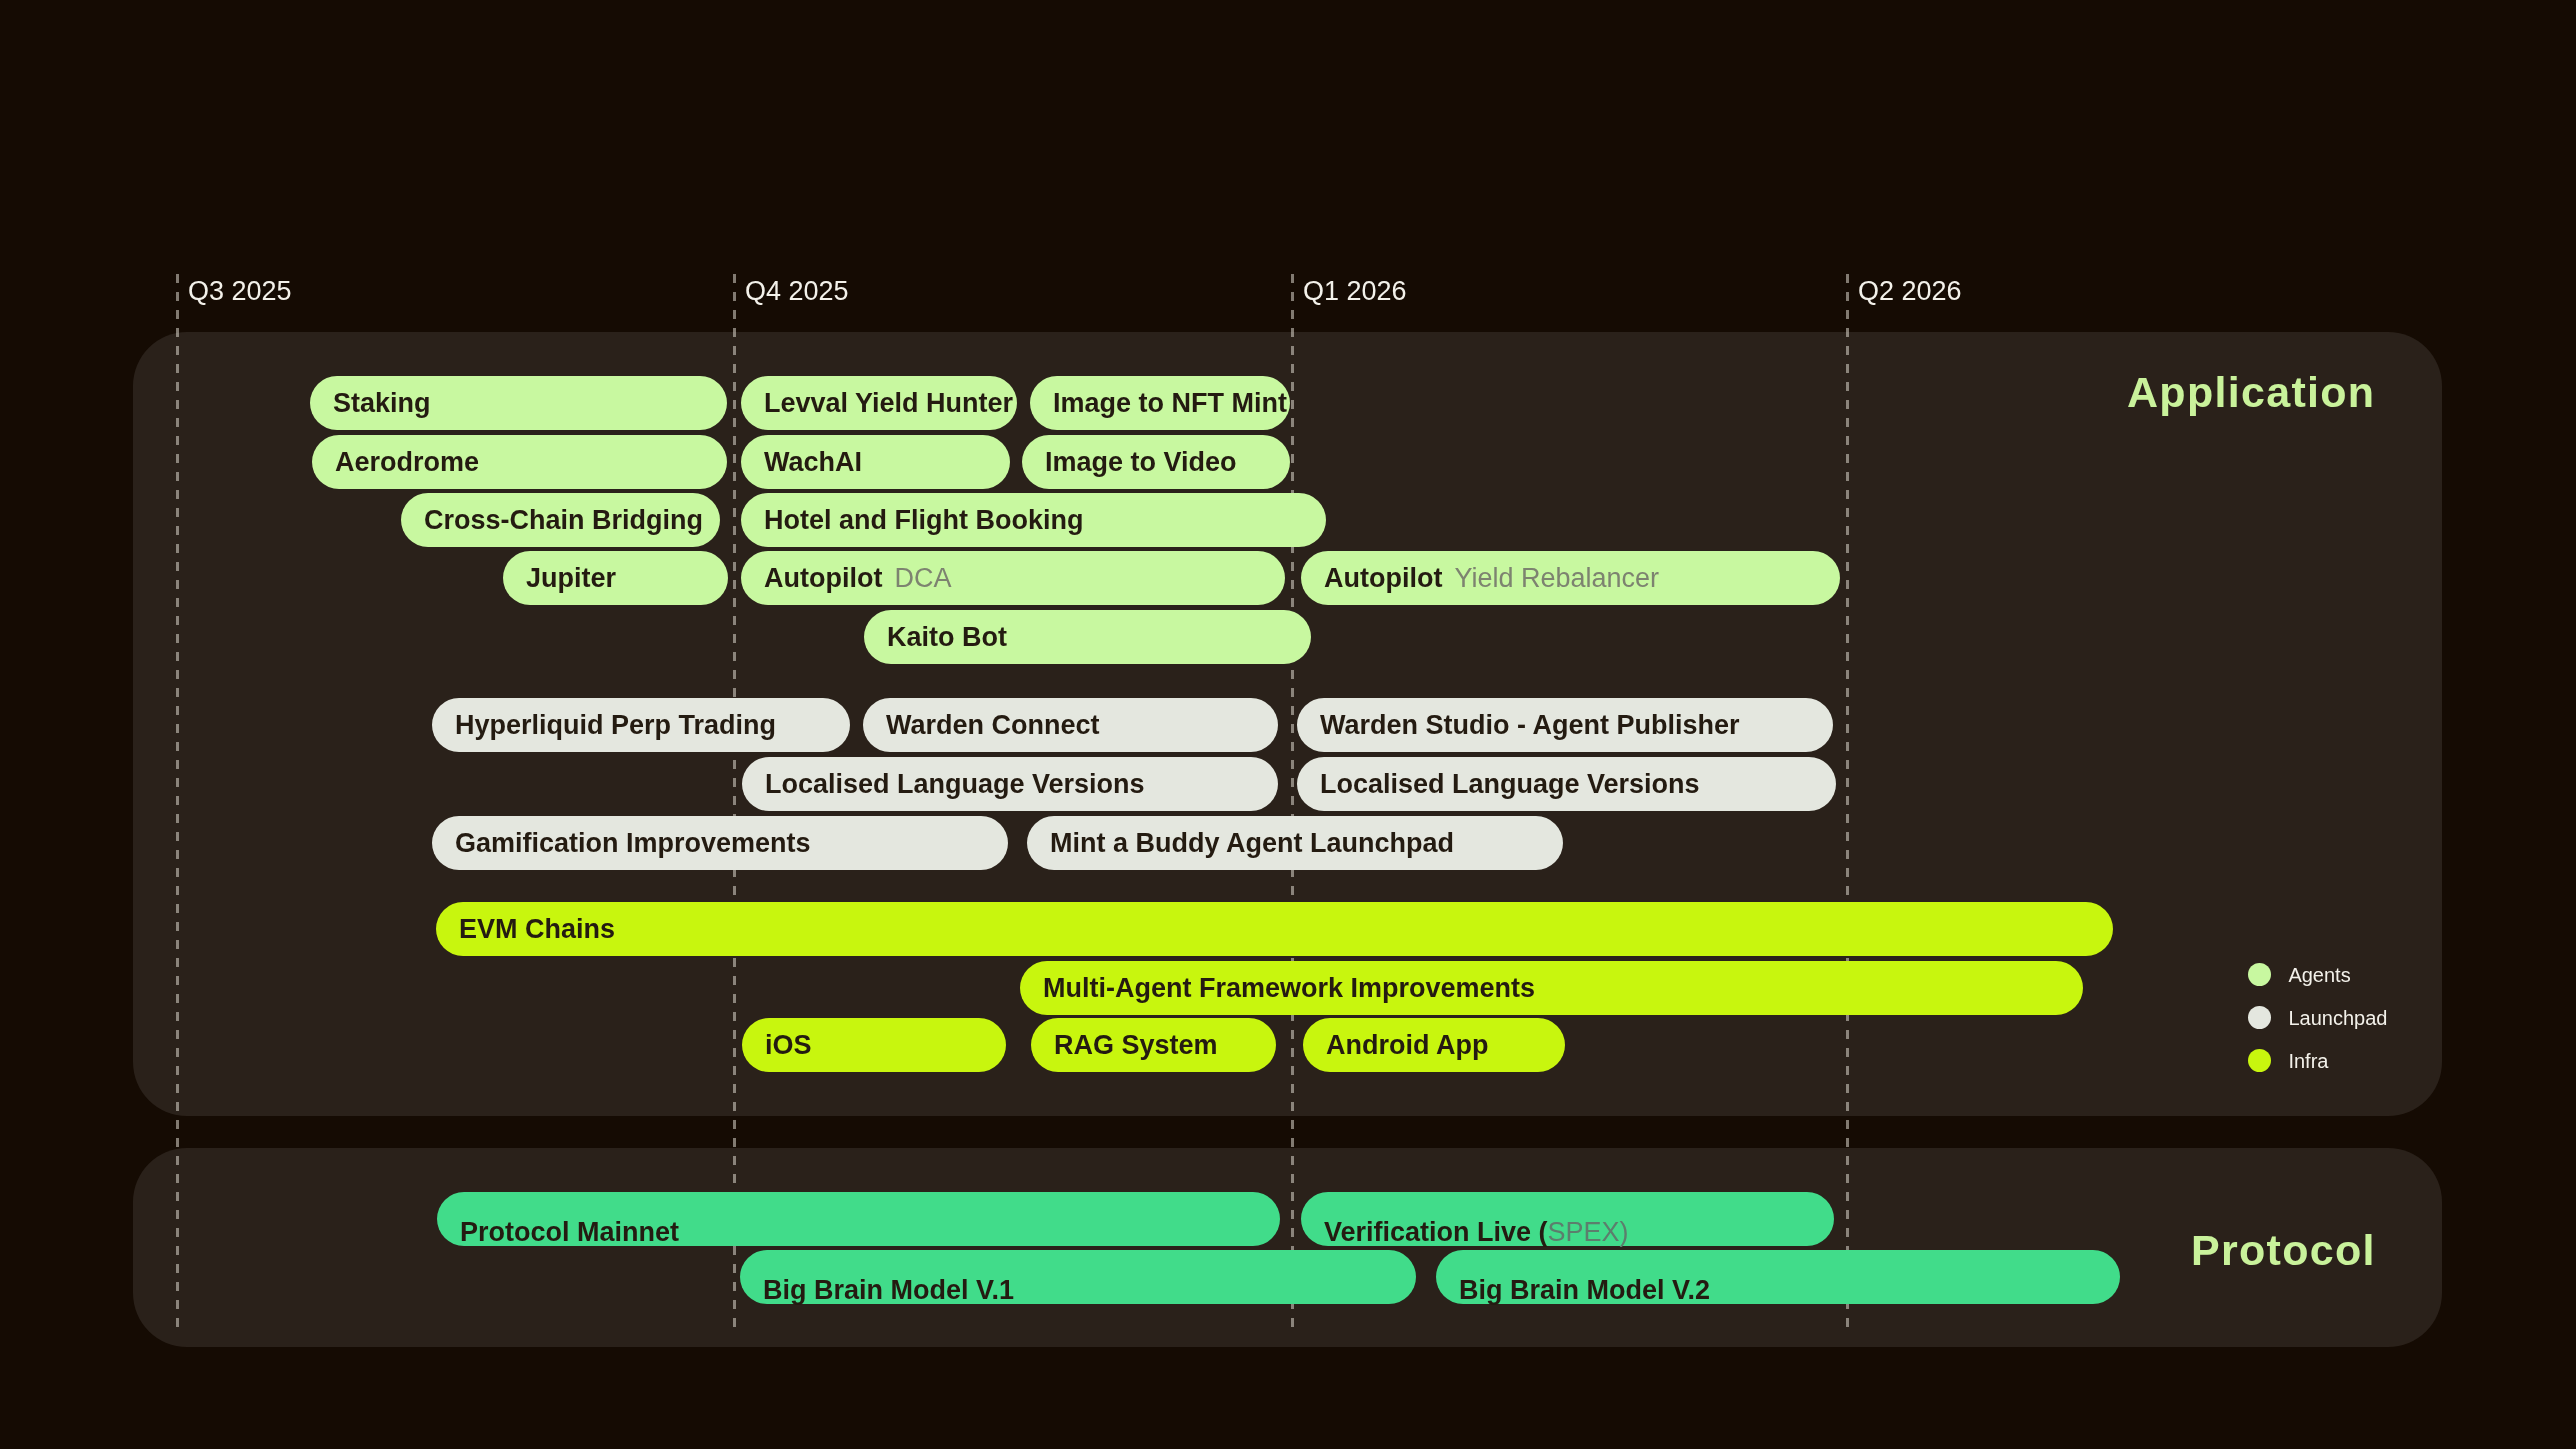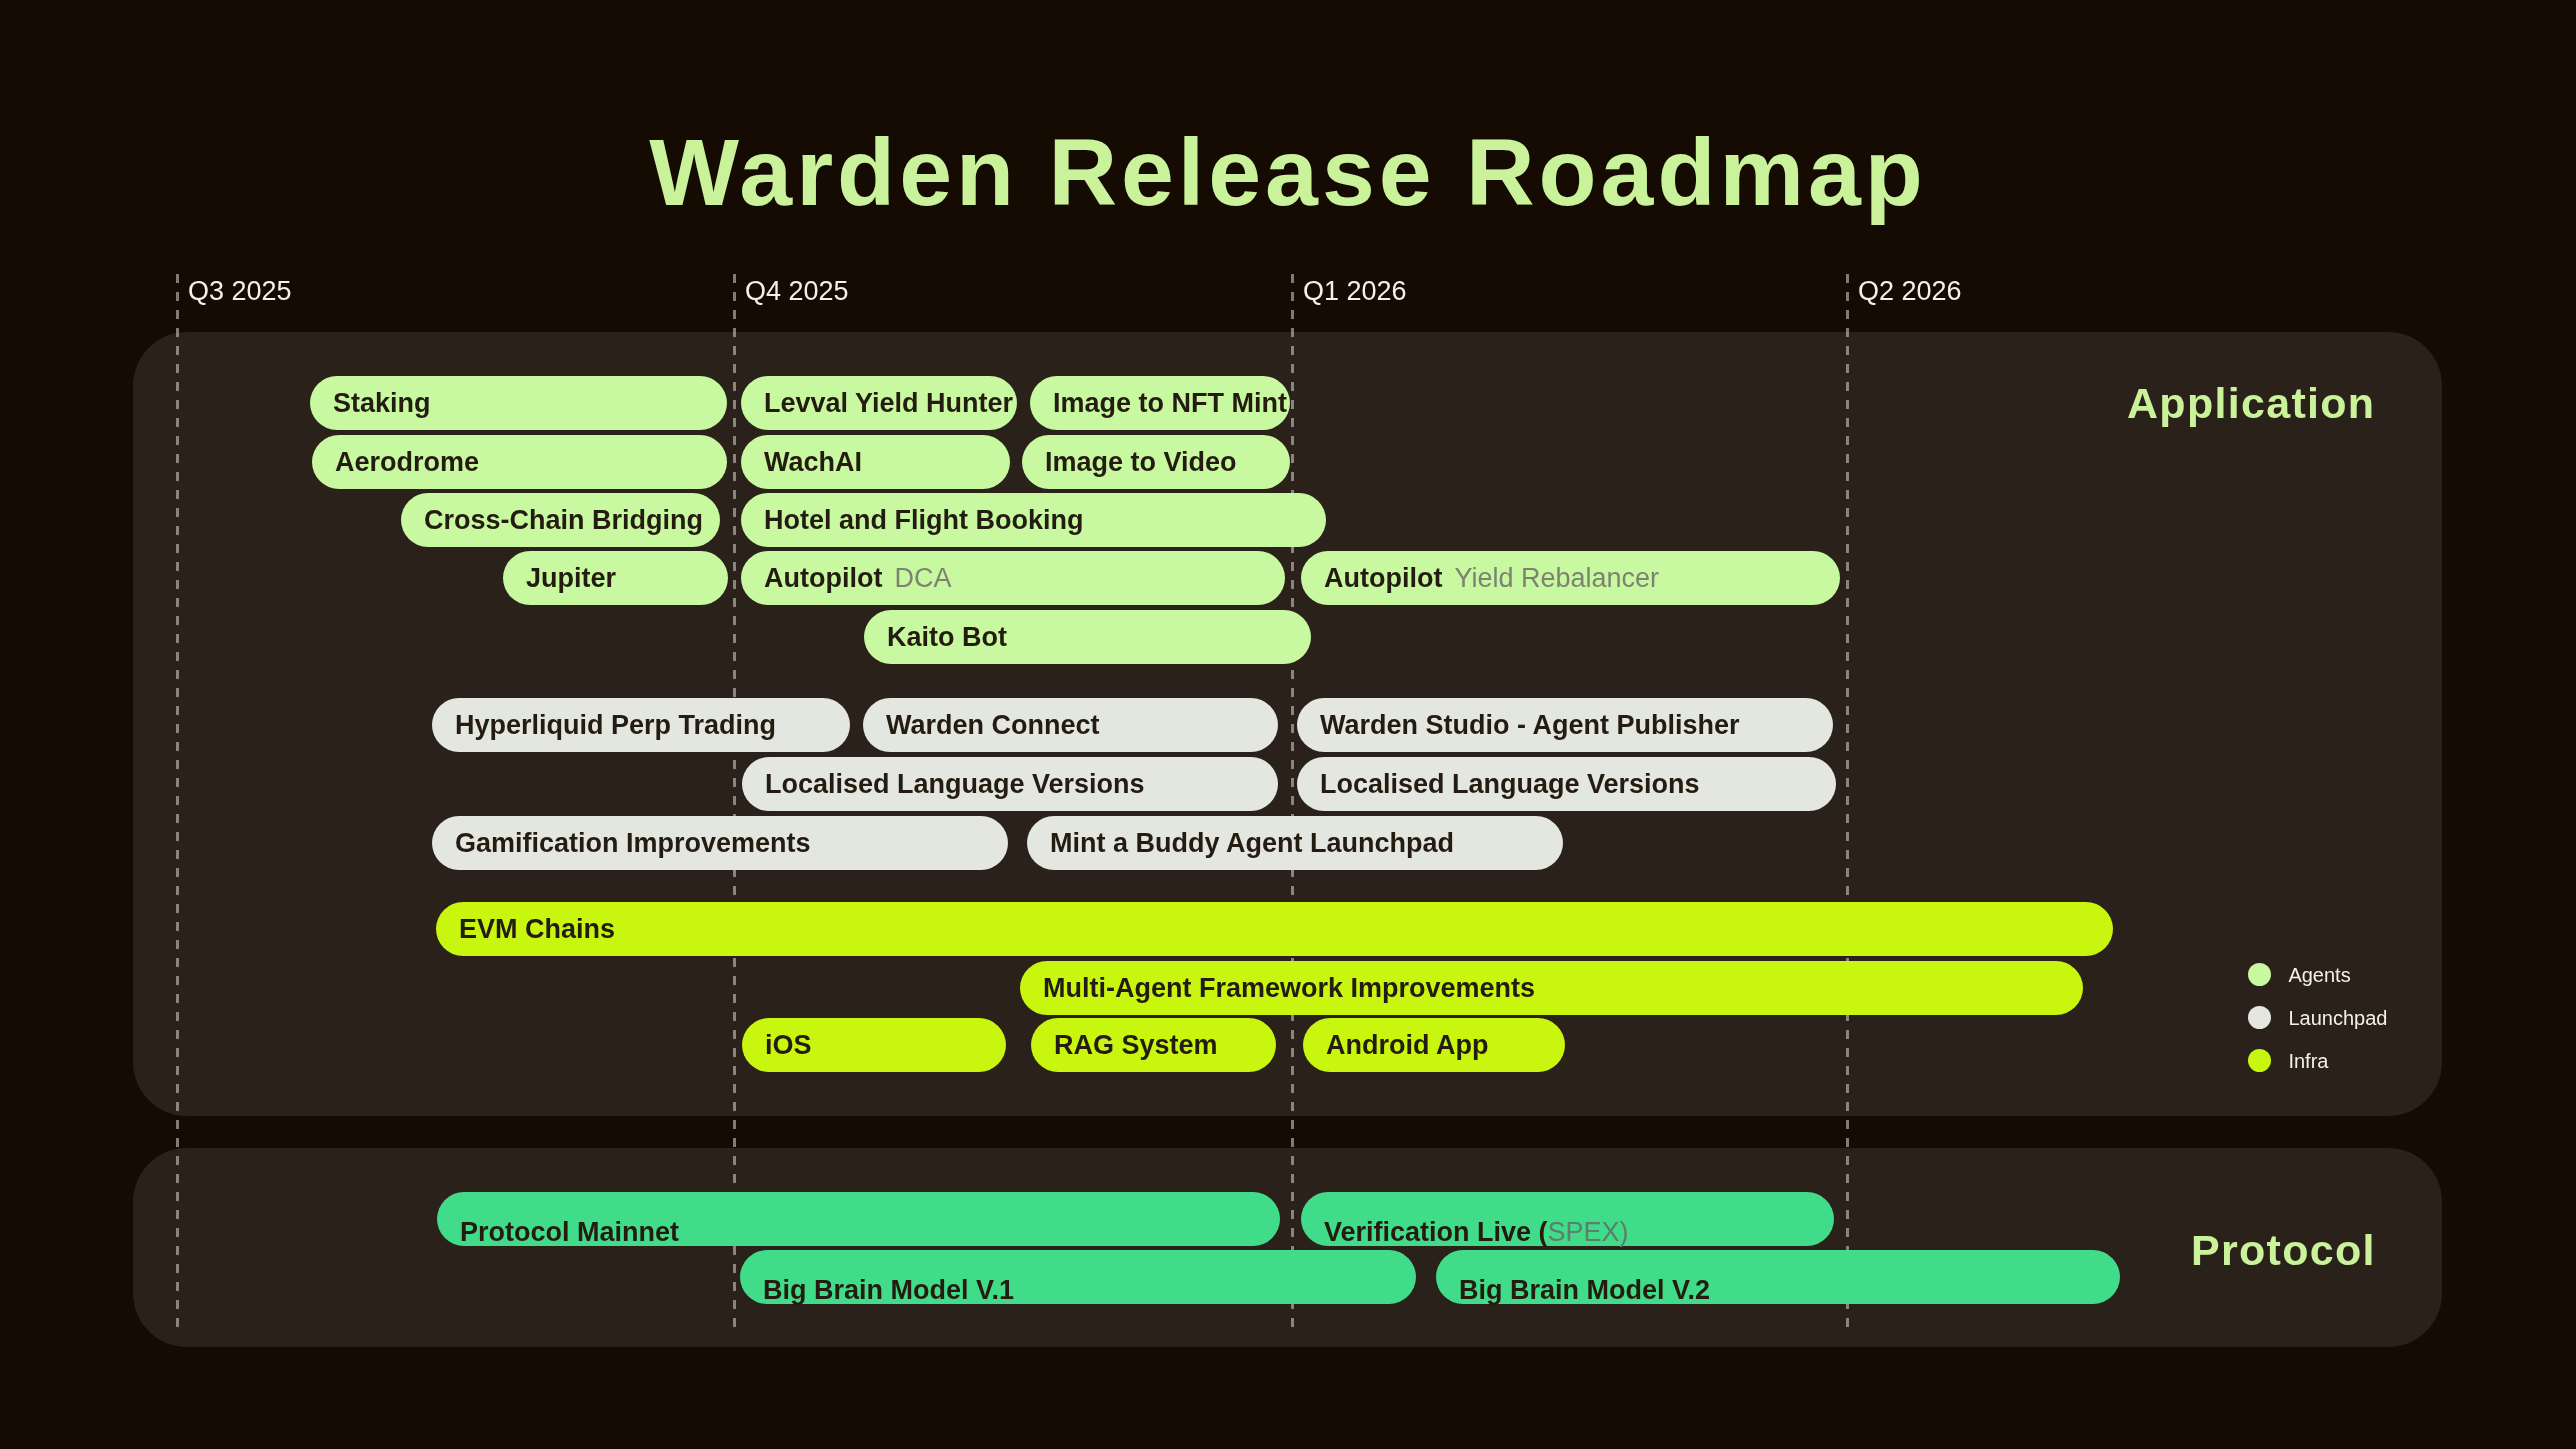--- a/index.html
+++ b/index.html
@@ -36,37 +36,36 @@
   .bar.agents .muted{color:#7d8370;}
   .bar.protocol .muted{color:#5c7e6d;}
   .legend-item{position:absolute;display:flex;align-items:center;}
   .legend-dot{width:23px;height:23px;border-radius:50%;margin-right:17.4px;}
   .legend-label{font-size:20px;color:#f3f1ea;line-height:1;}
 </style>
 </head>
 <body>
 
 <div id="stage">
-  <div class="title">Warden Release Roadmap</div>
 
   <div class="panel" id="panel-application" style="left: 133px; top: 332px; width: 2309px; height: 784px;"></div>
   <div class="panel" id="panel-protocol" style="left: 133px; top: 1148px; width: 2309px; height: 199px;"></div>
 
   <div id="grid-layer">
       <div class="qline" style="left: 176px; top: 274px; height: 1058px;"></div>
       <div class="qlabel" style="left: 188px; top: 278px;">Q3 2025</div>
       <div class="qline" style="left: 733px; top: 274px; height: 1058px;"></div>
       <div class="qlabel" style="left: 745px; top: 278px;">Q4 2025</div>
       <div class="qline" style="left: 1291px; top: 274px; height: 1058px;"></div>
       <div class="qlabel" style="left: 1303px; top: 278px;">Q1 2026</div>
       <div class="qline" style="left: 1846px; top: 274px; height: 1058px;"></div>
       <div class="qlabel" style="left: 1858px; top: 278px;">Q2 2026</div>
     </div>
 
-  <div class="section-label" id="label-application" style="left: 2127px; top: 382px; text-align: center;">Application</div>
+  <div class="section-label" id="label-application" style="left: 2127px; top: 371px; text-align: center;">Application</div>
   <div class="section-label" id="label-protocol" style="left: 2191px; top: 1229px;">Protocol</div>
 
   <div id="bars-layer">
       <div class="bar agents" style="left: 310px; top: 376px; width: 417px;">
         <span>Staking</span>
       </div>
       <div class="bar agents" style="left: 741px; top: 376px; width: 276px;">
         <span>Levval Yield Hunter</span>
       </div>
       <div class="bar agents" style="left: 1030px; top: 376px; width: 260px;">

